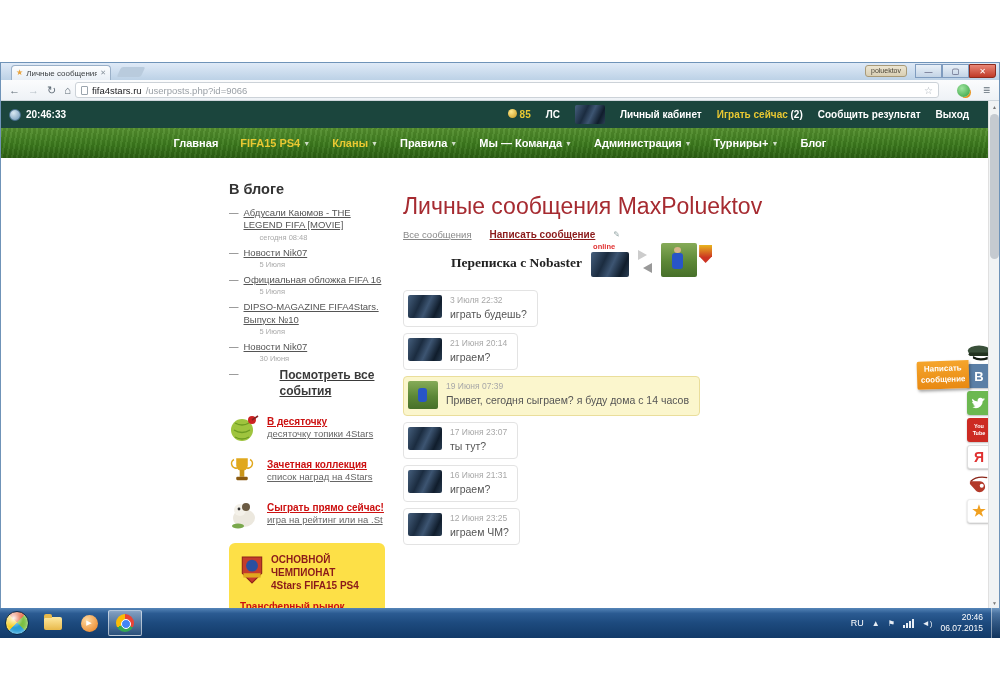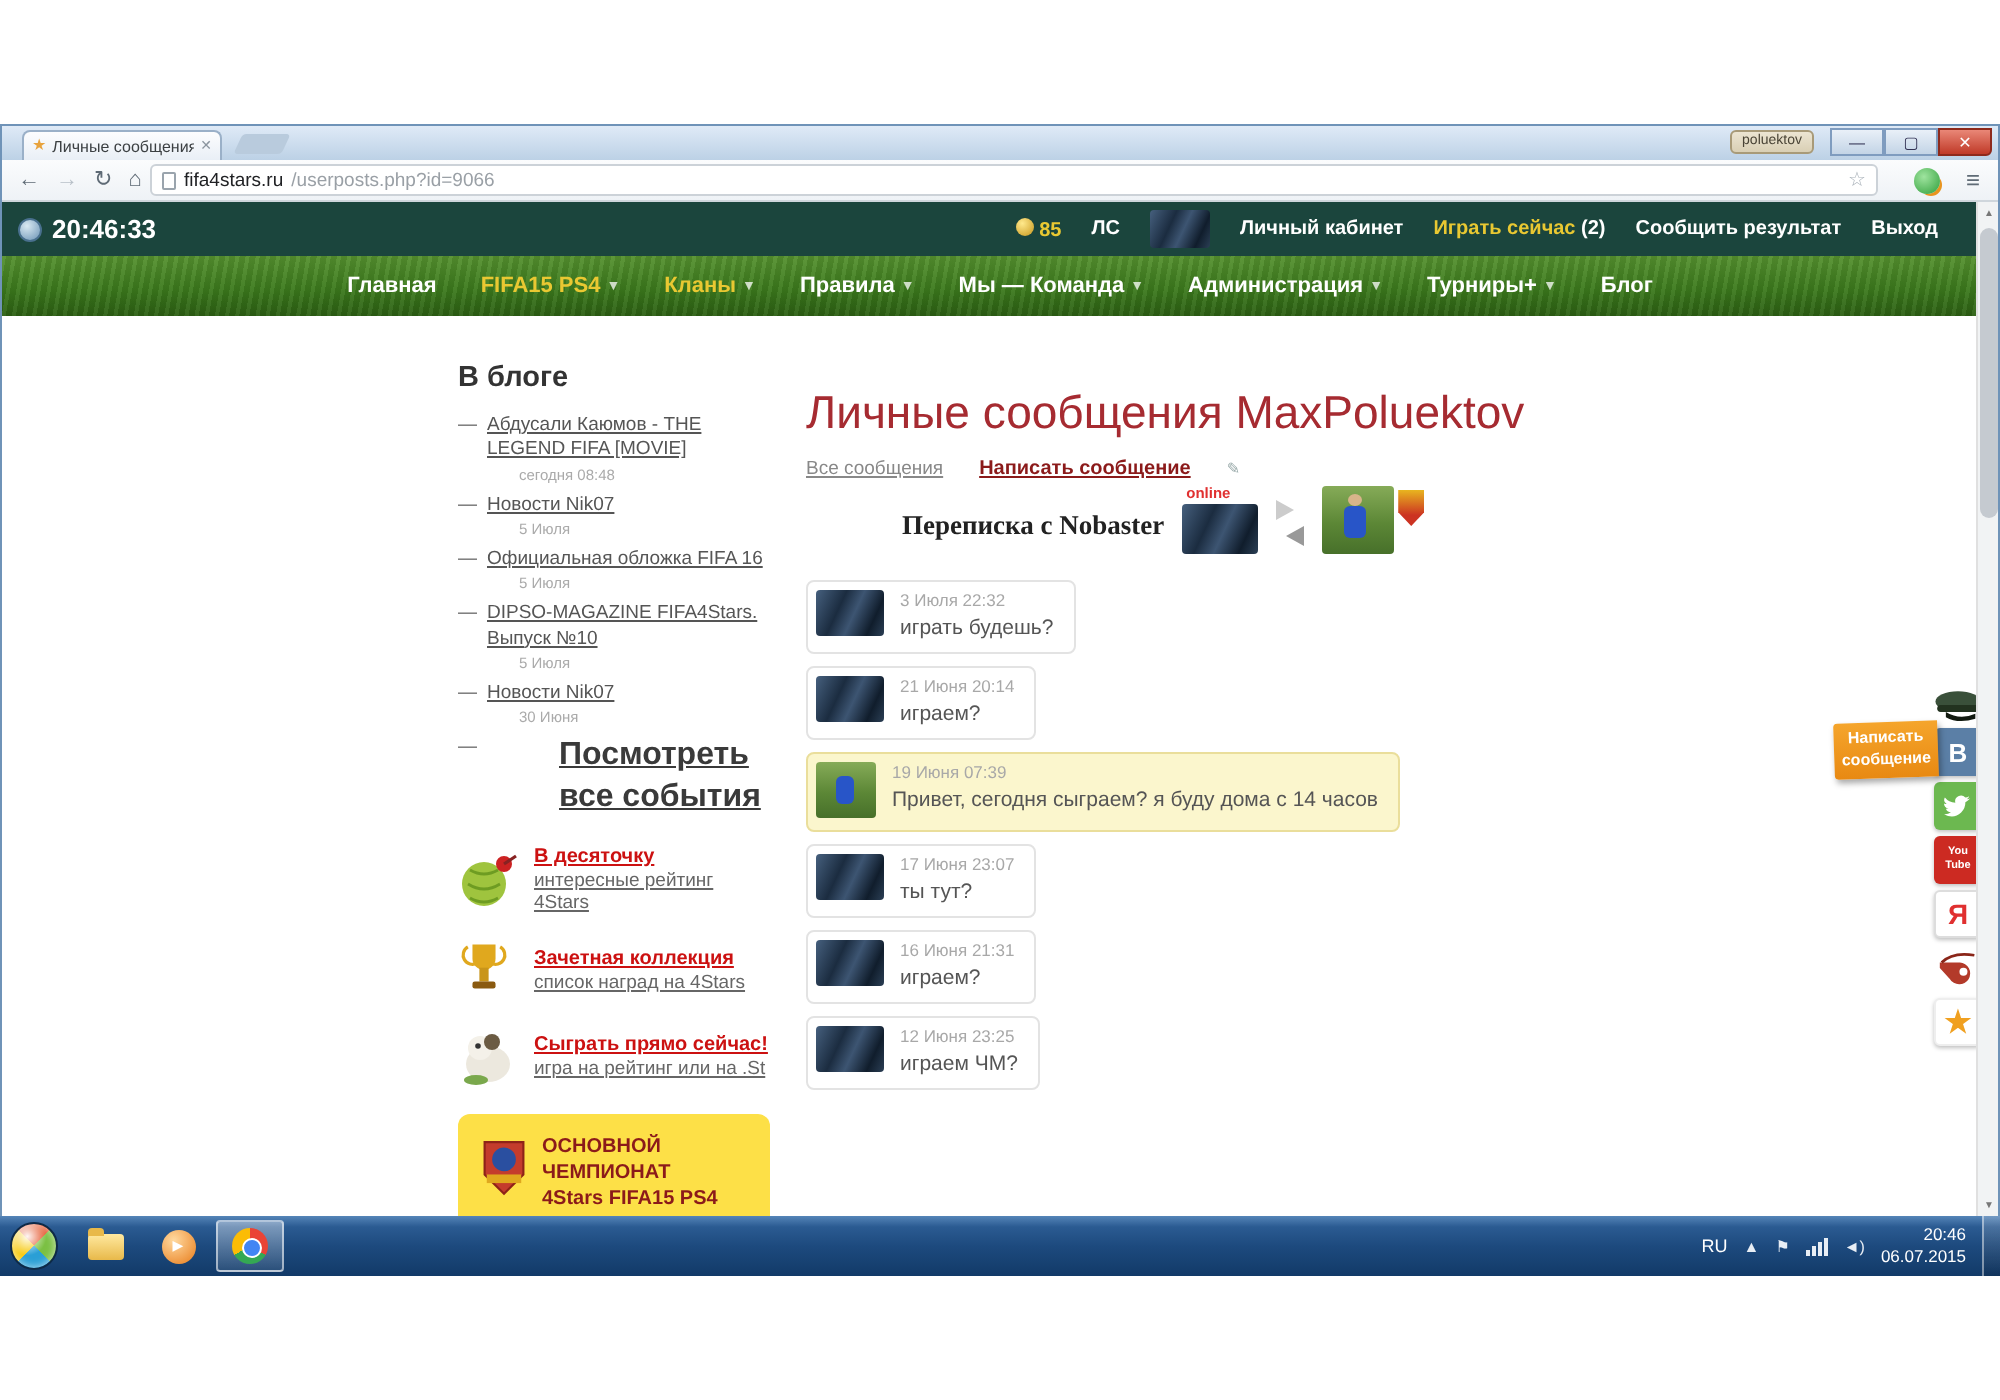--- a/index.html
+++ b/index.html
@@ -27,21 +27,21 @@
   .url-host { font-size:9.5px; color:#202124; }
   .url-path { font-size:9.5px; color:#9aa0a6; }
   .bm-star { margin-left:auto; color:#aab2ba; font-size:10px; }
   .ext-icon { position:absolute; right:29px; top:4px; width:13px; height:13px; border-radius:50%; background:radial-gradient(circle at 38% 34%,#9fe49f,#2f9e3a); box-shadow:2px 2px 0 -1px #e8941f; }
   .menu-icon { position:absolute; right:9px; top:3px; font-size:12px; color:#5f6b76; }
 
   
   .page { position:absolute; left:0; top:38px; width:998px; height:508px; background:#fff; overflow:hidden; }
 
   .site-header { height:27px; background:#1b453d; display:flex; align-items:center; padding:0 30px 0 8px; color:#fff; }
-  .clock-wrap { display:flex; align-items:center; gap:5px; font-weight:bold; font-size:13px; }
+  .clock-wrap { display:flex; align-items:center; gap:5px; font-weight:bold; font-size:10px; }
   .clock-icon { width:12px; height:12px; border-radius:50%; background:radial-gradient(circle at 35% 30%,#d9e9f2,#6b93b5); border:1px solid #49708e; }
   .hdr-right { margin-left:auto; display:flex; align-items:center; gap:15px; font-size:10px; font-weight:bold; }
   .coin-icon { width:9px; height:9px; border-radius:50%; background:radial-gradient(circle at 35% 30%,#ffe98c,#c9971c); display:inline-block; }
   .gold { color:#e9c832; }
   .hdr-avatar { width:30px; height:19px; border-radius:2px; background:linear-gradient(115deg,#46607e 0%,#1b2c40 35%,#3d5572 55%,#101d2c 80%,#2b3f55 100%); }
 
   .nav-bar { height:30px; background:
       repeating-linear-gradient(100deg, rgba(255,255,255,.05) 0 2px, rgba(0,0,0,.06) 2px 5px),
       linear-gradient(180deg,#55913０,#55912f 0%,#3c7a1d 55%,#2c5f13 100%);
     background:repeating-linear-gradient(100deg, rgba(255,255,255,.05) 0 2px, rgba(0,0,0,.07) 2px 5px),linear-gradient(180deg,#55912f 0%,#3c7a1d 55%,#2c5f13 100%);
@@ -49,21 +49,21 @@
   .nav-item { font-size:11px; font-weight:bold; color:#fff; display:flex; align-items:center; gap:3px; }
   .nav-item.hl { color:#e9c832; }
   .caret { font-size:7px; color:rgba(255,255,255,.75); }
 
   
   .sidebar { position:absolute; left:228px; top:80px; width:156px; }
   .blog-heading { font-size:14.5px; font-weight:bold; color:#333; margin-bottom:10px; }
   .post { display:flex; gap:5px; margin-bottom:5px; }
   .dash { color:#666; font-size:9.5px; }
   .post-link { font-size:9.5px; color:#555; text-decoration:underline; line-height:1.3; display:block; }
-  .post-link.strong { font-weight:bold; color:#3a3a3a; font-size:16px;padding-left:36px; }
+  .post-link.strong { font-weight:bold; color:#3a3a3a; font-size:12px;padding-left:36px; }
   .post-date { font-size:7.5px; color:#aaa; margin-top:1px;padding-left:16px; }
   .promo { display:flex; gap:8px; align-items:center; margin:13px 0; }
   .promo-icon { flex:none; width:30px; height:30px; }
   .promo-title { display:block; color:#cc1111; font-weight:bold; font-size:10px; text-decoration:underline; }
   .promo-sub { display:block; color:#666; font-size:9.5px; text-decoration:underline; margin-top:1px; }
   .side-box { background:#fde047; border-radius:6px; padding:10px 11px; margin-top:14px; font-size:9.5px; color:#666; line-height:1.35; }
   .box-head { display:flex; gap:7px; align-items:center; margin-bottom:8px; }
   .box-title { color:#8b1a1a; font-weight:bold; font-size:10px; line-height:1.3; white-space:pre-line; }
   .red-link { color:#cc1111; font-weight:bold; text-decoration:underline; font-size:10px; display:inline-block; }
 
@@ -265,21 +265,21 @@
         <span class="promo-icon">
           <svg width="30" height="30" viewBox="0 0 30 30">
               <circle cx="13" cy="17" r="11" fill="#9fc43e"></circle>
               <path d="M6 10 q7 4 14 0 M5 17 q8 5 16 0 M6 24 q7 4 14 0" stroke="#6e9c22" fill="none" stroke-width="1.4"></path>
               <circle cx="23" cy="7" r="4" fill="#c22"></circle>
               <path d="M23 7 l6 -4" stroke="#822" stroke-width="1.6"></path>
             </svg>
         </span>
         <span>
           <a class="promo-title">В десяточку</a>
-          <a class="promo-sub">интересные рейтинг 4Stars</a>
+          <a class="promo-sub">десяточку топики 4Stars</a>
         </span>
       </div>
       <div class="promo">
         <span class="promo-icon">
           <svg width="26" height="30" viewBox="0 0 20 26">
               <path d="M5 2 h10 v6 a5 5 0 0 1 -10 0 z" fill="#e0a81e"></path>
               <path d="M3 3 a4 4 0 0 0 4 7 M17 3 a4 4 0 0 1 -4 7" stroke="#e0a81e" fill="none" stroke-width="1.4"></path>
               <rect x="8" y="12" width="4" height="6" fill="#c9951a"></rect>
               <rect x="5" y="18" width="10" height="3" rx="1" fill="#8a5a10"></rect>
             </svg>

